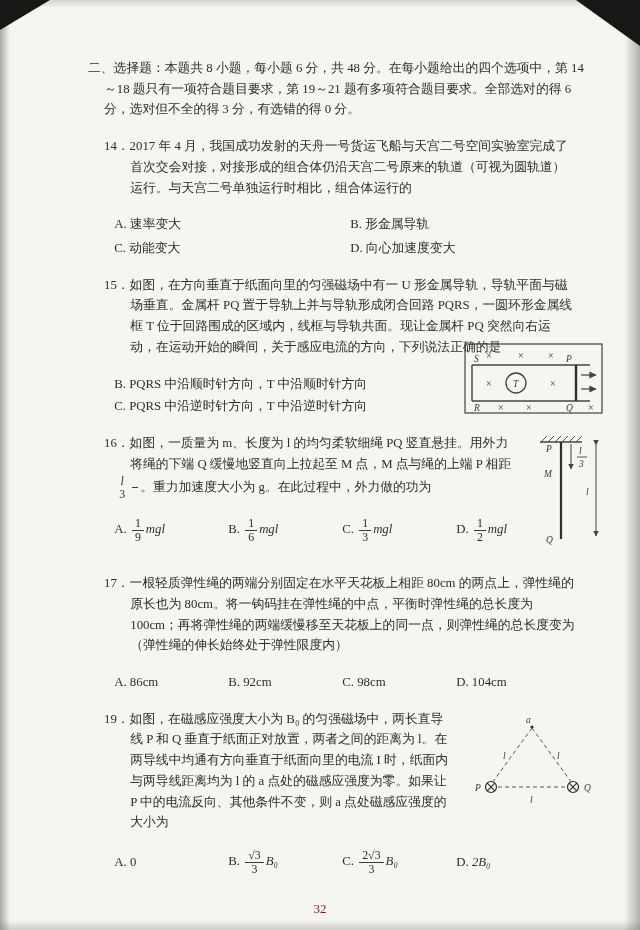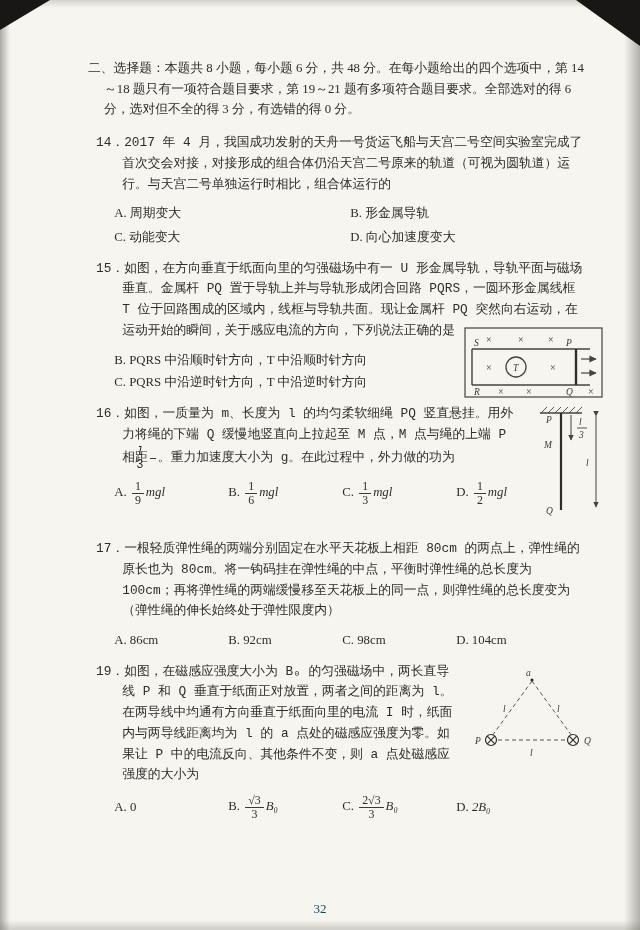--- a/index.html
+++ b/index.html
@@ -15,59 +15,59 @@
       #f6f5ef;
   }
   .corner-tl { position:absolute; top:0; left:0; width:0; height:0;
     border-top:30px solid #181715; border-right:50px solid transparent; z-index:5; }
   .corner-tr { position:absolute; top:0; right:0; width:0; height:0;
     border-top:46px solid #181715; border-left:64px solid transparent; z-index:5; }
   .content { position:absolute; left:88px; top:58px; width:504px;
     font-size:12.8px; line-height:1.62; }
   .sec { margin:0 0 13px 0; padding-left:1.25em; text-indent:-1.25em; }
   .qblock { position:relative; margin-top:11px; }
-  .stem { margin:8px; padding-left:2.05em; text-indent:-2.05em;font-family:Liberation Mono, monospace; }
+  .stem { margin:16px; padding-left:2.05em; text-indent:-2.05em; }
   .q16block .stem { margin-right:78px; }
   .q16block { min-height:124px; }
   .q18block .stem { margin-right:138px; }
   .opts { margin-left:2.05em; margin-top:3px; }
   .grid2 { display:grid; grid-template-columns:236px auto; row-gap:3px; }
   .vlist div { margin-top:2px; }
   .row { display:flex; align-items:center; }
   .row .opt { width:114px; }
   .row .opt:last-child { width:auto; }
   .frac { display:inline-block; text-align:center; vertical-align:-0.62em;
     line-height:1.08; font-size:0.93em; margin:0 2px; }
   .fn { display:block; border-bottom:1px solid #3a3a38; padding:0 3px; }
   .fd { display:block; }
   .it { font-style:italic; }
   .fig { position:absolute; }
   .fig-q15 { right:-12px; top:68px; }
   .fig-q16 { right:-12px; top:2px; }
   .fig-q18 { right:-10px; top:4px; }
   .page-num { position:absolute; bottom:13px; left:0; width:100%;
-    text-align:center; font-size:13px; color:#0c4a6e; }
+    text-align:center; font-size:13px; color:#7f1d1d; }
   svg text { font-family:"Liberation Serif","DejaVu Serif",serif; fill:#3a3a38; }
   .flab { font-style:italic; font-size:9.5px; }
   .cross { font-size:10px; font-style:normal; }
 </style>
 </head>
 <body>
 
 <div class="corner-tl"></div>
 <div class="corner-tr"></div>
 
 <div class="content">
 
   <p class="sec">二、选择题：本题共 8 小题，每小题 6 分，共 48 分。在每小题给出的四个选项中，第 14～18 题只有一项符合题目要求，第 19～21 题有多项符合题目要求。全部选对的得 6 分，选对但不全的得 3 分，有选错的得 0 分。</p>
 
   <div class="qblock">
     <p class="stem">14．2017 年 4 月，我国成功发射的天舟一号货运飞船与天宫二号空间实验室完成了首次交会对接，对接形成的组合体仍沿天宫二号原来的轨道（可视为圆轨道）运行。与天宫二号单独运行时相比，组合体运行的</p>
     <div class="opts grid2">
-      <span>A. 周期变大</span>
+      <span>A. 速率变大</span>
       <span>B. 形金属导轨</span>
       <span>C. 动能变大</span>
       <span>D. 向心加速度变大</span>
     </div>
   </div>
 
   <div class="qblock">
     <p class="stem">15．如图，在方向垂直于纸面向里的匀强磁场中有一 U 形金属导轨，导轨平面与磁场垂直。金属杆 PQ 置于导轨上并与导轨形成闭合回路 PQRS，一圆环形金属线框 T 位于回路围成的区域内，线框与导轨共面。现让金属杆 PQ 突然向右运动，在运动开始的瞬间，关于感应电流的方向，下列说法正确的是</p>
     <div class="opts vlist">
       <div>B. PQRS 中沿顺时针方向，T 中沿顺时针方向</div>

